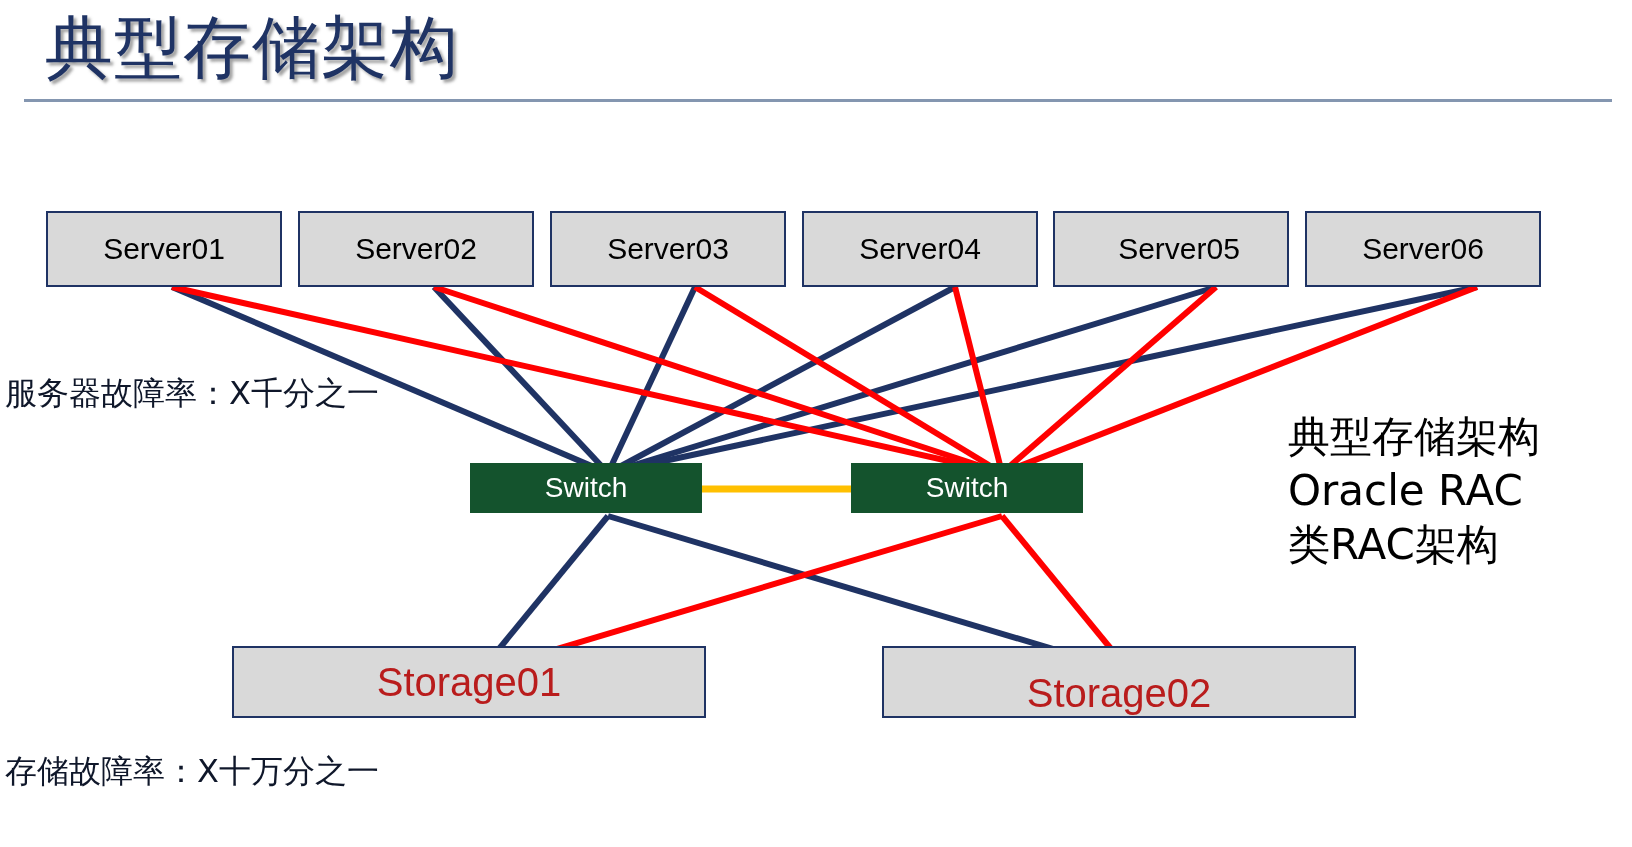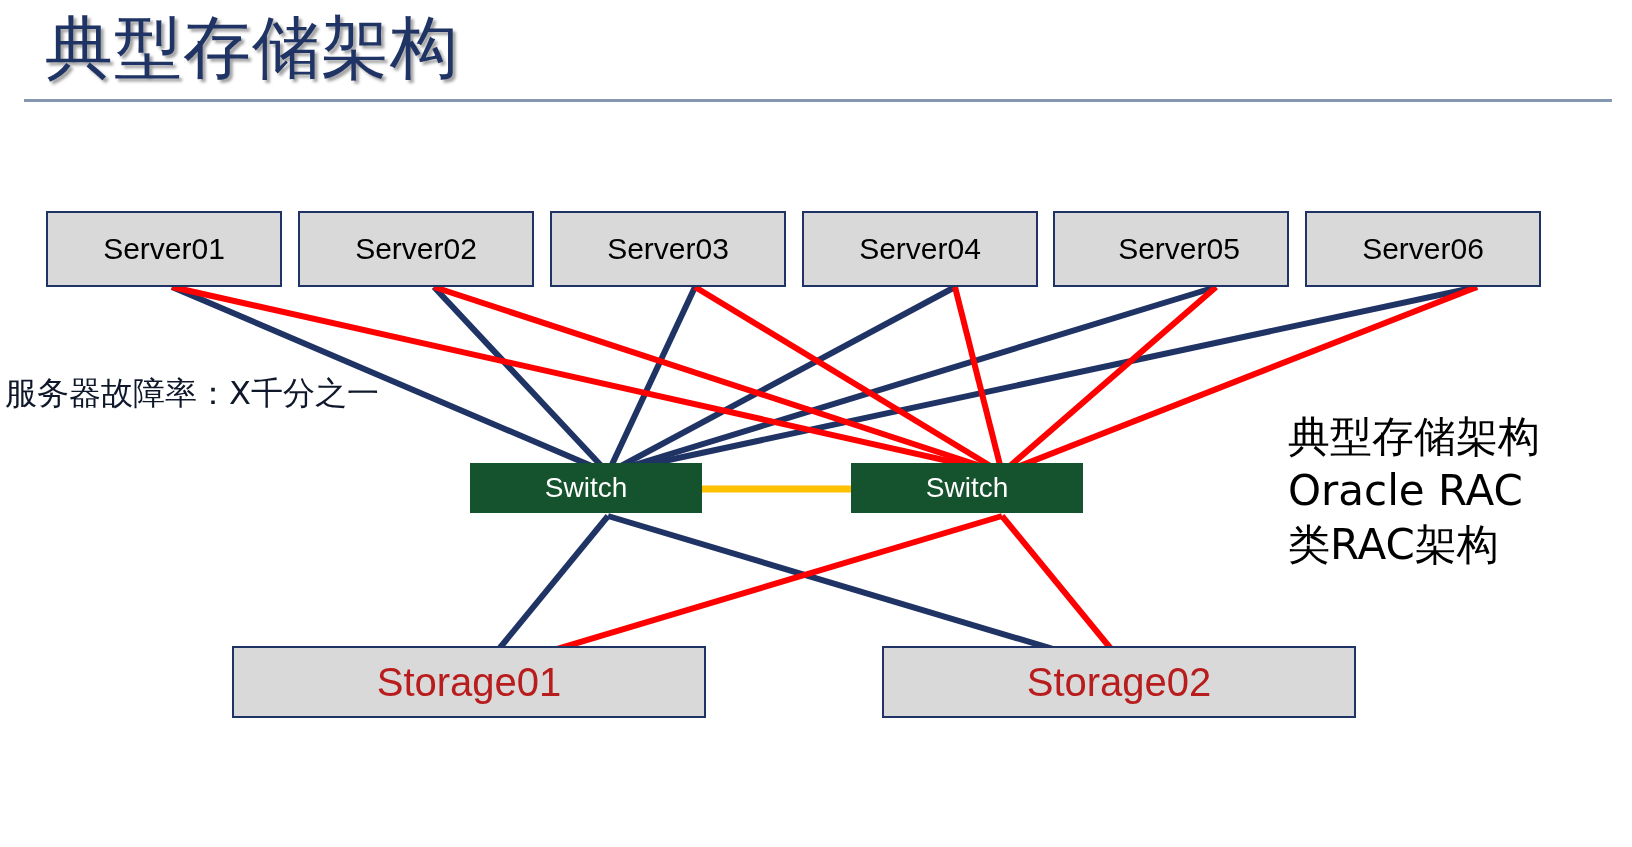--- a/index.html
+++ b/index.html
@@ -128,25 +128,26 @@
   <div class="node switch" style="left:470px;">
       <span>Switch</span>
     </div>
   <div class="node switch" style="left:851px;">
       <span>Switch</span>
     </div>
 
   <div class="node storage" style="left:232px;">
       <span>Storage01</span>
     </div>
-  <div class="node storage" style="left:882px;">
+  <div class="node storage" style="left:882px;align-items:flex-end;">
       <span>Storage02</span>
     </div>
 
   <div class="note" style="left:5px;top:372px;">服务器故障率：X千分之一</div>
+  <div class="note" style="left:5px;top:750px;">存储故障率：X十万分之一</div>
 
   <div class="right-block">
     <div>典型存储架构</div>
     <div>Oracle RAC</div>
     <div>类RAC架构</div>
   </div>
 
 </div>
 
 </body></html>

